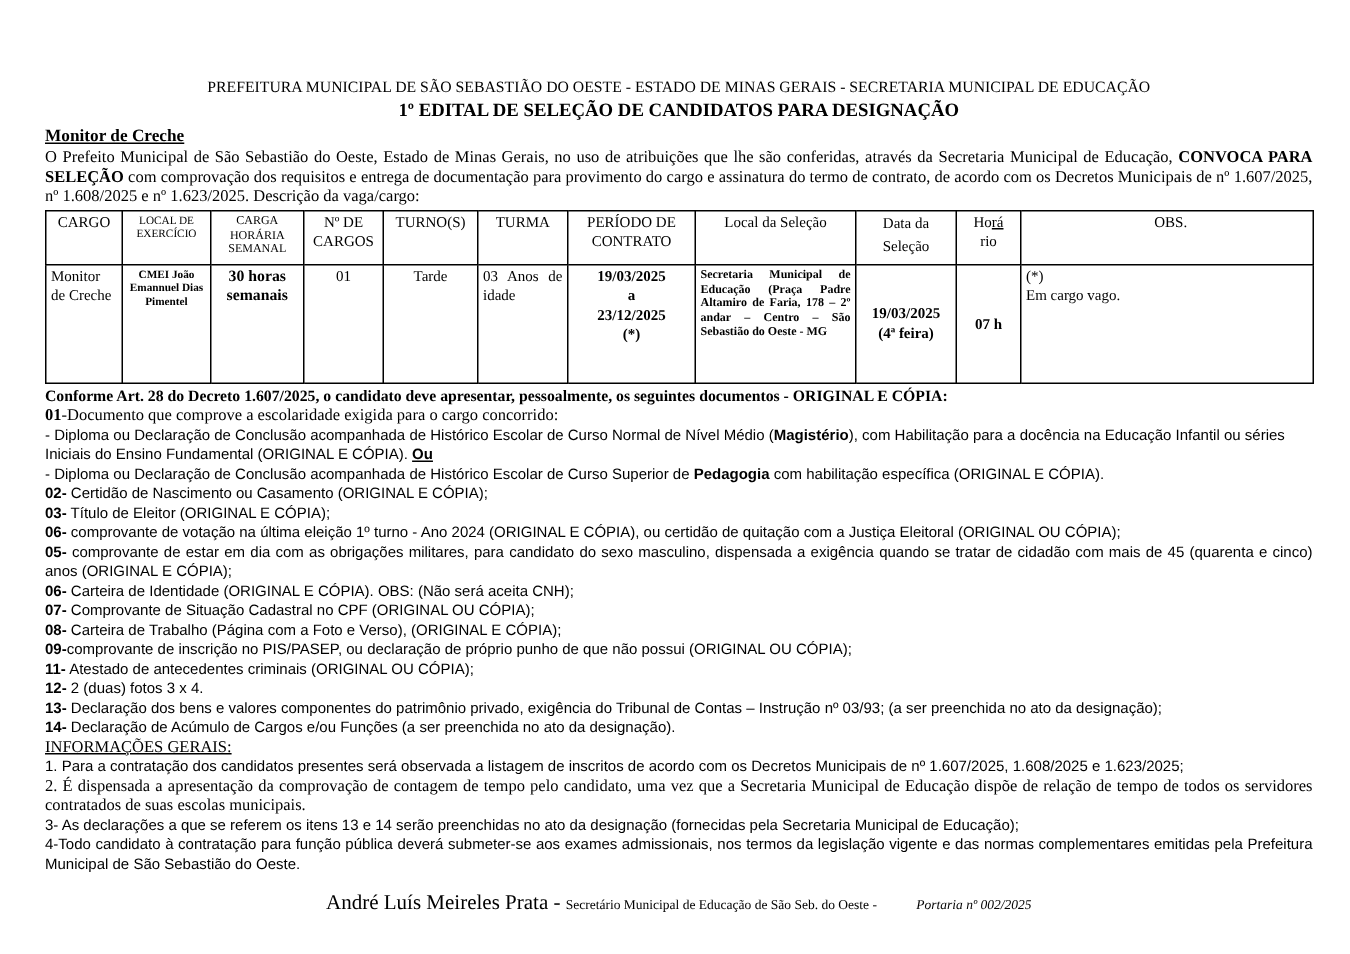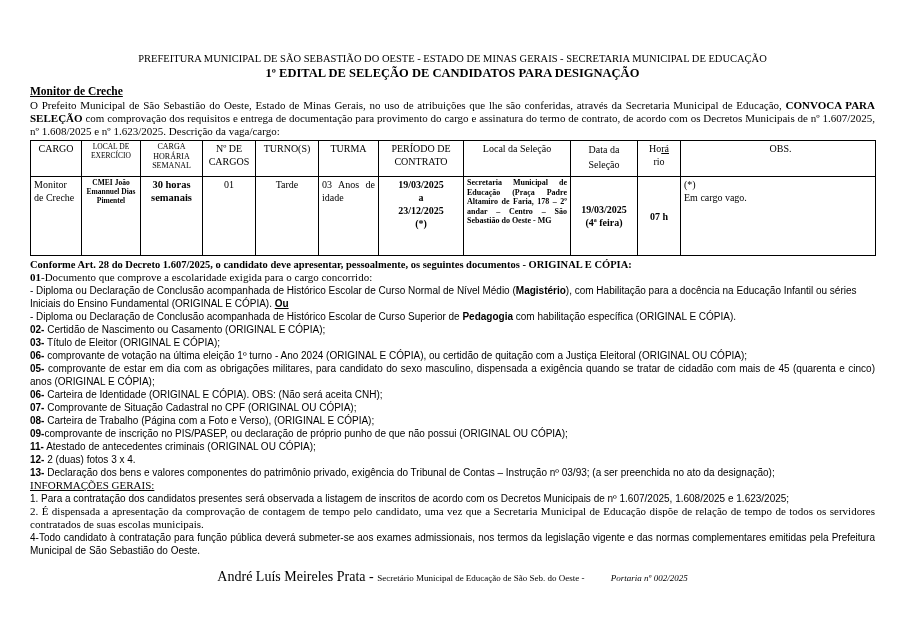--- a/index.html
+++ b/index.html
@@ -114,27 +114,29 @@
         <div class="doc-line"><span class="b">03-</span><span> Título de Eleitor (ORIGINAL E CÓPIA);</span></div>
         <div class="doc-line"><span class="b">06-</span><span> comprovante de votação na última eleição  1º turno - Ano 2024 (ORIGINAL E CÓPIA), ou certidão de quitação com a Justiça Eleitoral (ORIGINAL OU CÓPIA);</span></div>
         <div class="doc-line just"><span class="b">05-</span><span> comprovante de estar em dia com as obrigações militares, para candidato do sexo masculino, dispensada a exigência quando se tratar de cidadão com mais de 45 (quarenta e cinco) anos (ORIGINAL E CÓPIA);</span></div>
         <div class="doc-line"><span class="b">06-</span><span> Carteira de Identidade (ORIGINAL E CÓPIA). OBS: (Não será aceita CNH);</span></div>
         <div class="doc-line"><span class="b">07-</span><span> Comprovante de Situação Cadastral no CPF (ORIGINAL  OU CÓPIA);</span></div>
         <div class="doc-line"><span class="b">08-</span><span> Carteira de Trabalho (Página com a Foto e Verso), (ORIGINAL E CÓPIA);</span></div>
         <div class="doc-line"><span class="b">09-</span><span>comprovante de inscrição no PIS/PASEP, ou declaração de próprio punho de que não possui (ORIGINAL OU CÓPIA);</span></div>
         <div class="doc-line"><span class="b">11-</span><span> Atestado de antecedentes criminais (ORIGINAL OU CÓPIA);</span></div>
         <div class="doc-line"><span class="b">12-</span><span> 2 (duas) fotos 3 x 4.</span></div>
         <div class="doc-line"><span class="b">13-</span><span> Declaração dos bens e valores componentes do patrimônio privado, exigência do Tribunal de Contas – Instrução nº 03/93; (a ser preenchida no ato da designação);</span></div>
+        <div class="doc-line"><span class="b">14-</span><span> Declaração de Acúmulo de Cargos e/ou Funções (a ser preenchida no ato da designação).</span></div>
       </div>
   </div>
 
   <div>
     <div class="gi-heading">INFORMAÇÕES GERAIS:</div>
     <div>
         <div class="doc-line"><span>1. Para a contratação dos candidatos presentes será observada a listagem de inscritos de acordo com os Decretos Municipais de nº  1.607/2025, 1.608/2025 e 1.623/2025;</span></div>
         <div class="doc-line serif just"><span>2. É dispensada a apresentação da comprovação de contagem de tempo pelo candidato, uma vez que a Secretaria Municipal de Educação dispõe de relação de tempo de todos os servidores contratados de suas escolas municipais.</span></div>
+        <div class="doc-line"><span>3- As declarações a que se referem os itens 13 e 14 serão preenchidas no ato da designação (fornecidas pela Secretaria Municipal de Educação);</span></div>
         <div class="doc-line just"><span>4-Todo candidato à contratação para função pública deverá submeter-se aos exames admissionais, nos termos da legislação vigente e das normas complementares emitidas pela Prefeitura Municipal de São Sebastião do Oeste.</span></div>
       </div>
   </div>
 
   <div class="signature"><span class="sig-name">André Luís Meireles Prata - </span><span class="sig-role">Secretário Municipal de Educação de São Seb. do Oeste - </span><span class="sig-portaria">Portaria nº 002/2025</span></div>
 
 </div>
 
 </body></html>

